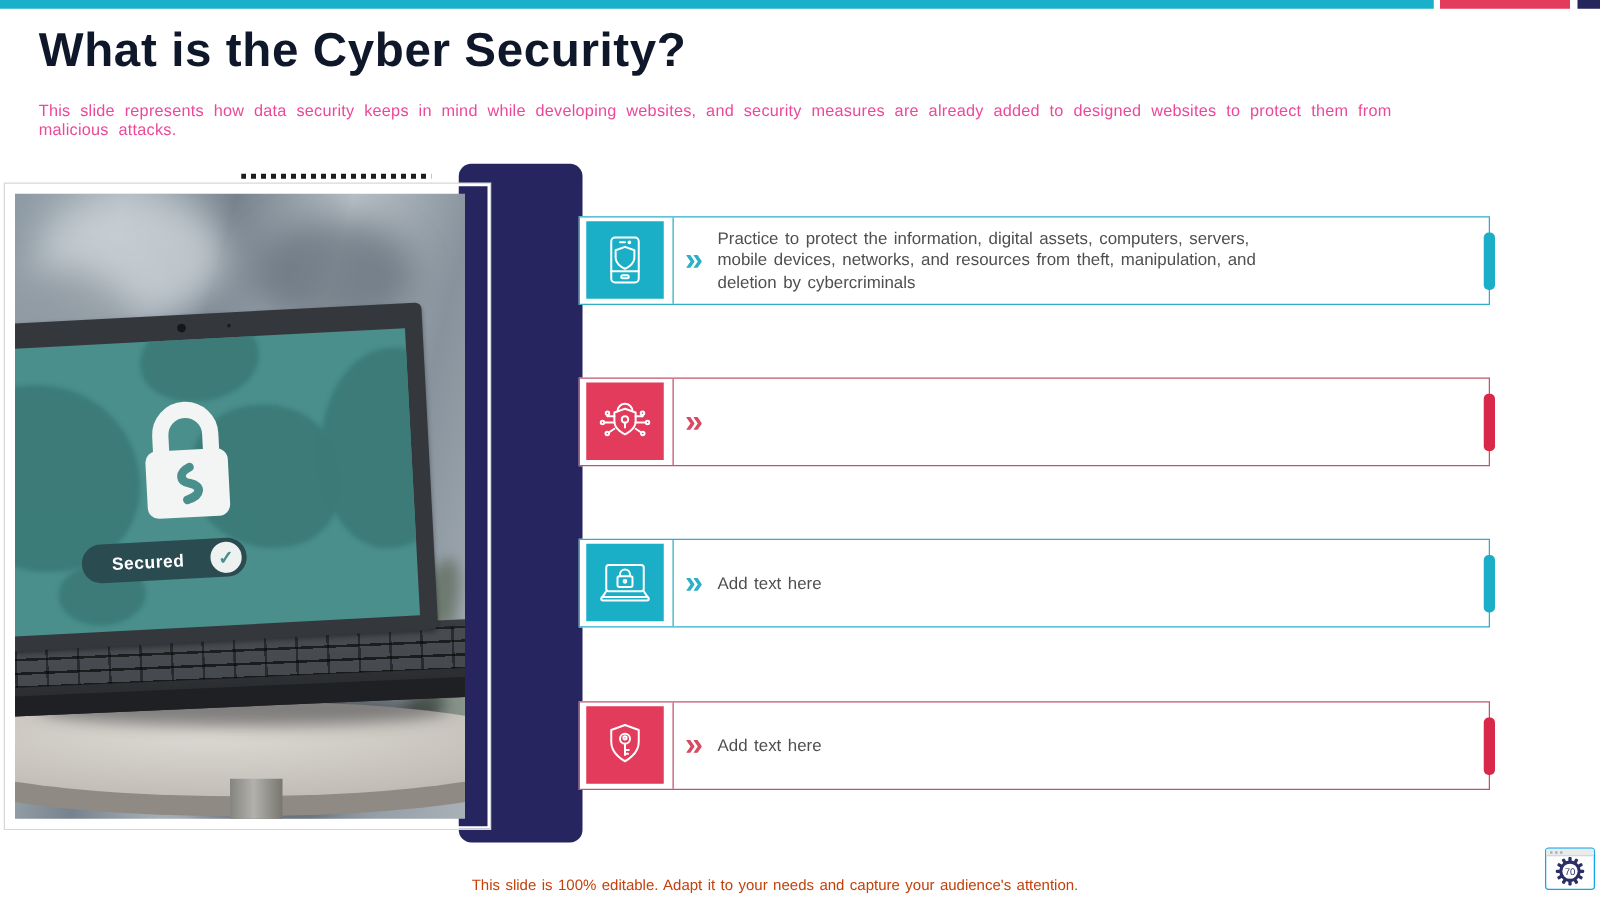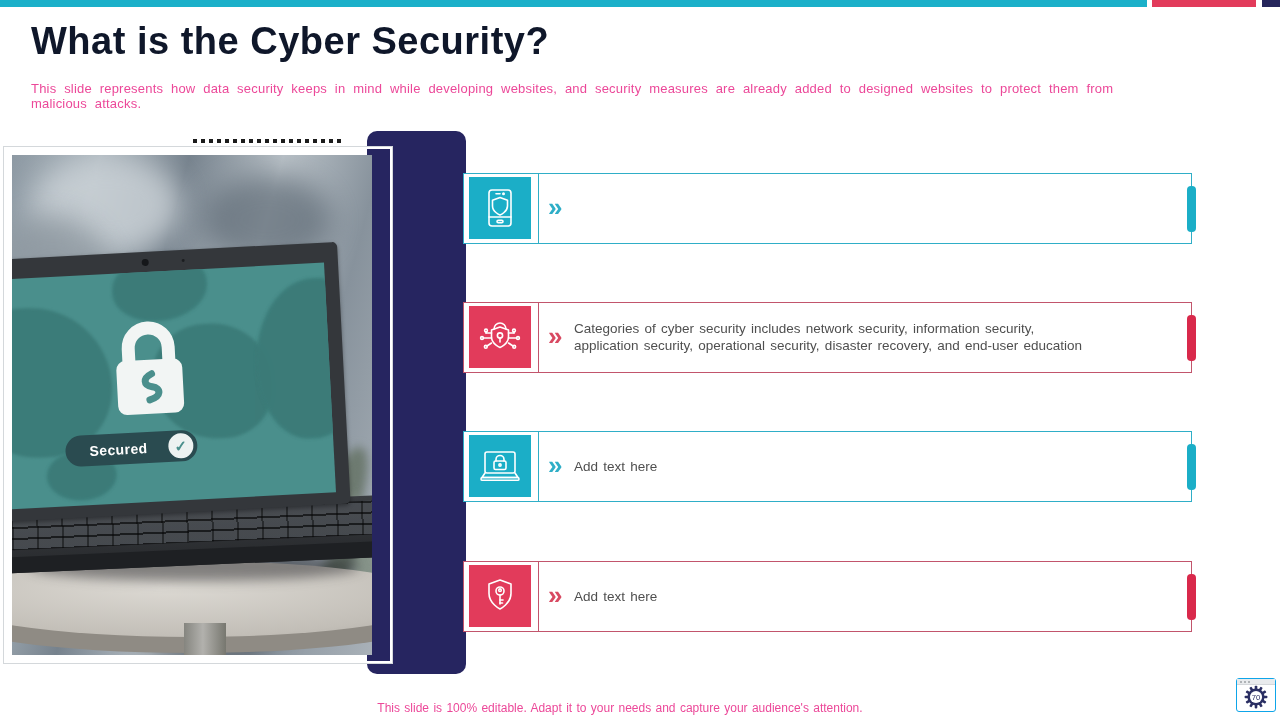--- a/index.html
+++ b/index.html
@@ -9,21 +9,21 @@
   .slide { position:absolute; inset:0; width:1280px; height:720px; background:#fff; }
 
   
   .bar-seg { position:absolute; top:0; height:7px; }
   .bar-cyan { left:0; width:1147px; background:#1BB0C9; }
   .bar-red  { left:1152px; width:104px; background:#E23B5B; }
   .bar-navy { left:1262px; width:18px; background:#26265C; }
 
   .title { position:absolute; left:31px; top:20px; font-size:38px; font-weight:bold; color:#0f172a; letter-spacing:.5px; }
   .subtitle { position:absolute; left:31px; top:81px; width:1085px; font-size:13px; color:#ec4899; word-spacing:4px; letter-spacing:.2px; }
-  .footer { position:absolute; left:260px; top:701px; width:720px; text-align:center; font-size:12px; color:#ec4899; word-spacing:1px; }
+  .footer { position:absolute; left:260px; top:701px; width:720px; text-align:center; font-size:12px; color:#c2410c; word-spacing:1px; }
 
   .dotted-line { position:absolute; left:193px; top:139px; width:152px; height:4px;
     background:repeating-linear-gradient(90deg,#1c1c1c 0 4px, transparent 4px 8px); }
 
   .navy-bar { position:absolute; left:367px; top:131px; width:99px; height:543px; background:#262560; border-radius:10px; }
 
   .photo-frame { position:absolute; left:4px; top:147px; width:388px; height:516px;
     border:2px solid #ffffff; box-shadow:0 0 0 1px #D4D8DB; }
 
   
@@ -174,20 +174,23 @@
         <rect x="13" y="6" width="22" height="36" rx="3"></rect>
         <line x1="13" y1="33" x2="35" y2="33"></line>
         <rect x="21" y="36.2" width="6" height="2.4" rx="1.2"></rect>
         <line x1="20" y1="9.8" x2="24" y2="9.8"></line>
         <circle cx="27.5" cy="9.8" r="0.7"></circle>
         <path d="M24 13.5 l7.5 2.7 v5.8 c0 6 -7.5 9 -7.5 9 s-7.5 -3 -7.5 -9 v-5.8 z"></path>
       </svg>
     </div>
     <div class="row-sep"></div>
     <span class="chevron">»</span>
+    <p class="row-text">Practice to protect the information,  digital assets,  computers,  servers,
+mobile devices,  networks,  and resources from theft,  manipulation,  and
+deletion by cybercriminals</p>
     <div class="accent a-teal"></div>
   </div>
 
   <div class="row red r2">
     <div class="tile t-red">
       <svg class="tile-icon" width="48" height="48" viewBox="0 0 48 48">
         <path d="M18 16 a6 6 0 0 1 12 0"></path>
         <path d="M24 14 l8.5 3 v7 c0 7 -8.5 10.5 -8.5 10.5 s-8.5 -3.5 -8.5 -10.5 v-7 z"></path>
         <circle cx="24" cy="22.5" r="2.6"></circle>
         <line x1="24" y1="25" x2="24" y2="29"></line>
@@ -202,22 +205,20 @@
           <circle cx="38" cy="17.5" r="1.4"></circle>
           <line x1="38" y1="20" x2="38" y2="18.9"></line>
         <line x1="32.5" y1="25" x2="40.5" y2="25"></line>
           <circle cx="42" cy="25" r="1.4"></circle>
         <line x1="32.5" y1="30" x2="37" y2="33"></line>
           <circle cx="38.2" cy="33.8" r="1.4"></circle>
       </svg>
     </div>
     <div class="row-sep"></div>
     <span class="chevron">»</span>
-    <p class="row-text">Categories of cyber security includes network security,  information security,
-application security,  operational security,  disaster recovery,  and end-user education</p>
     <div class="accent a-red"></div>
   </div>
 
   <div class="row teal r3">
     <div class="tile t-teal">
       <svg class="tile-icon" width="48" height="48" viewBox="0 0 48 48">
         <rect x="9" y="10" width="30" height="21" rx="2"></rect>
         <path d="M9 31 l-3 4.5 h36 l-3 -4.5"></path>
         <rect x="5" y="35.5" width="38" height="2.8" rx="1.4"></rect>
         <path d="M20 19 v-1.5 a4 4 0 0 1 8 0 v1.5"></path>

